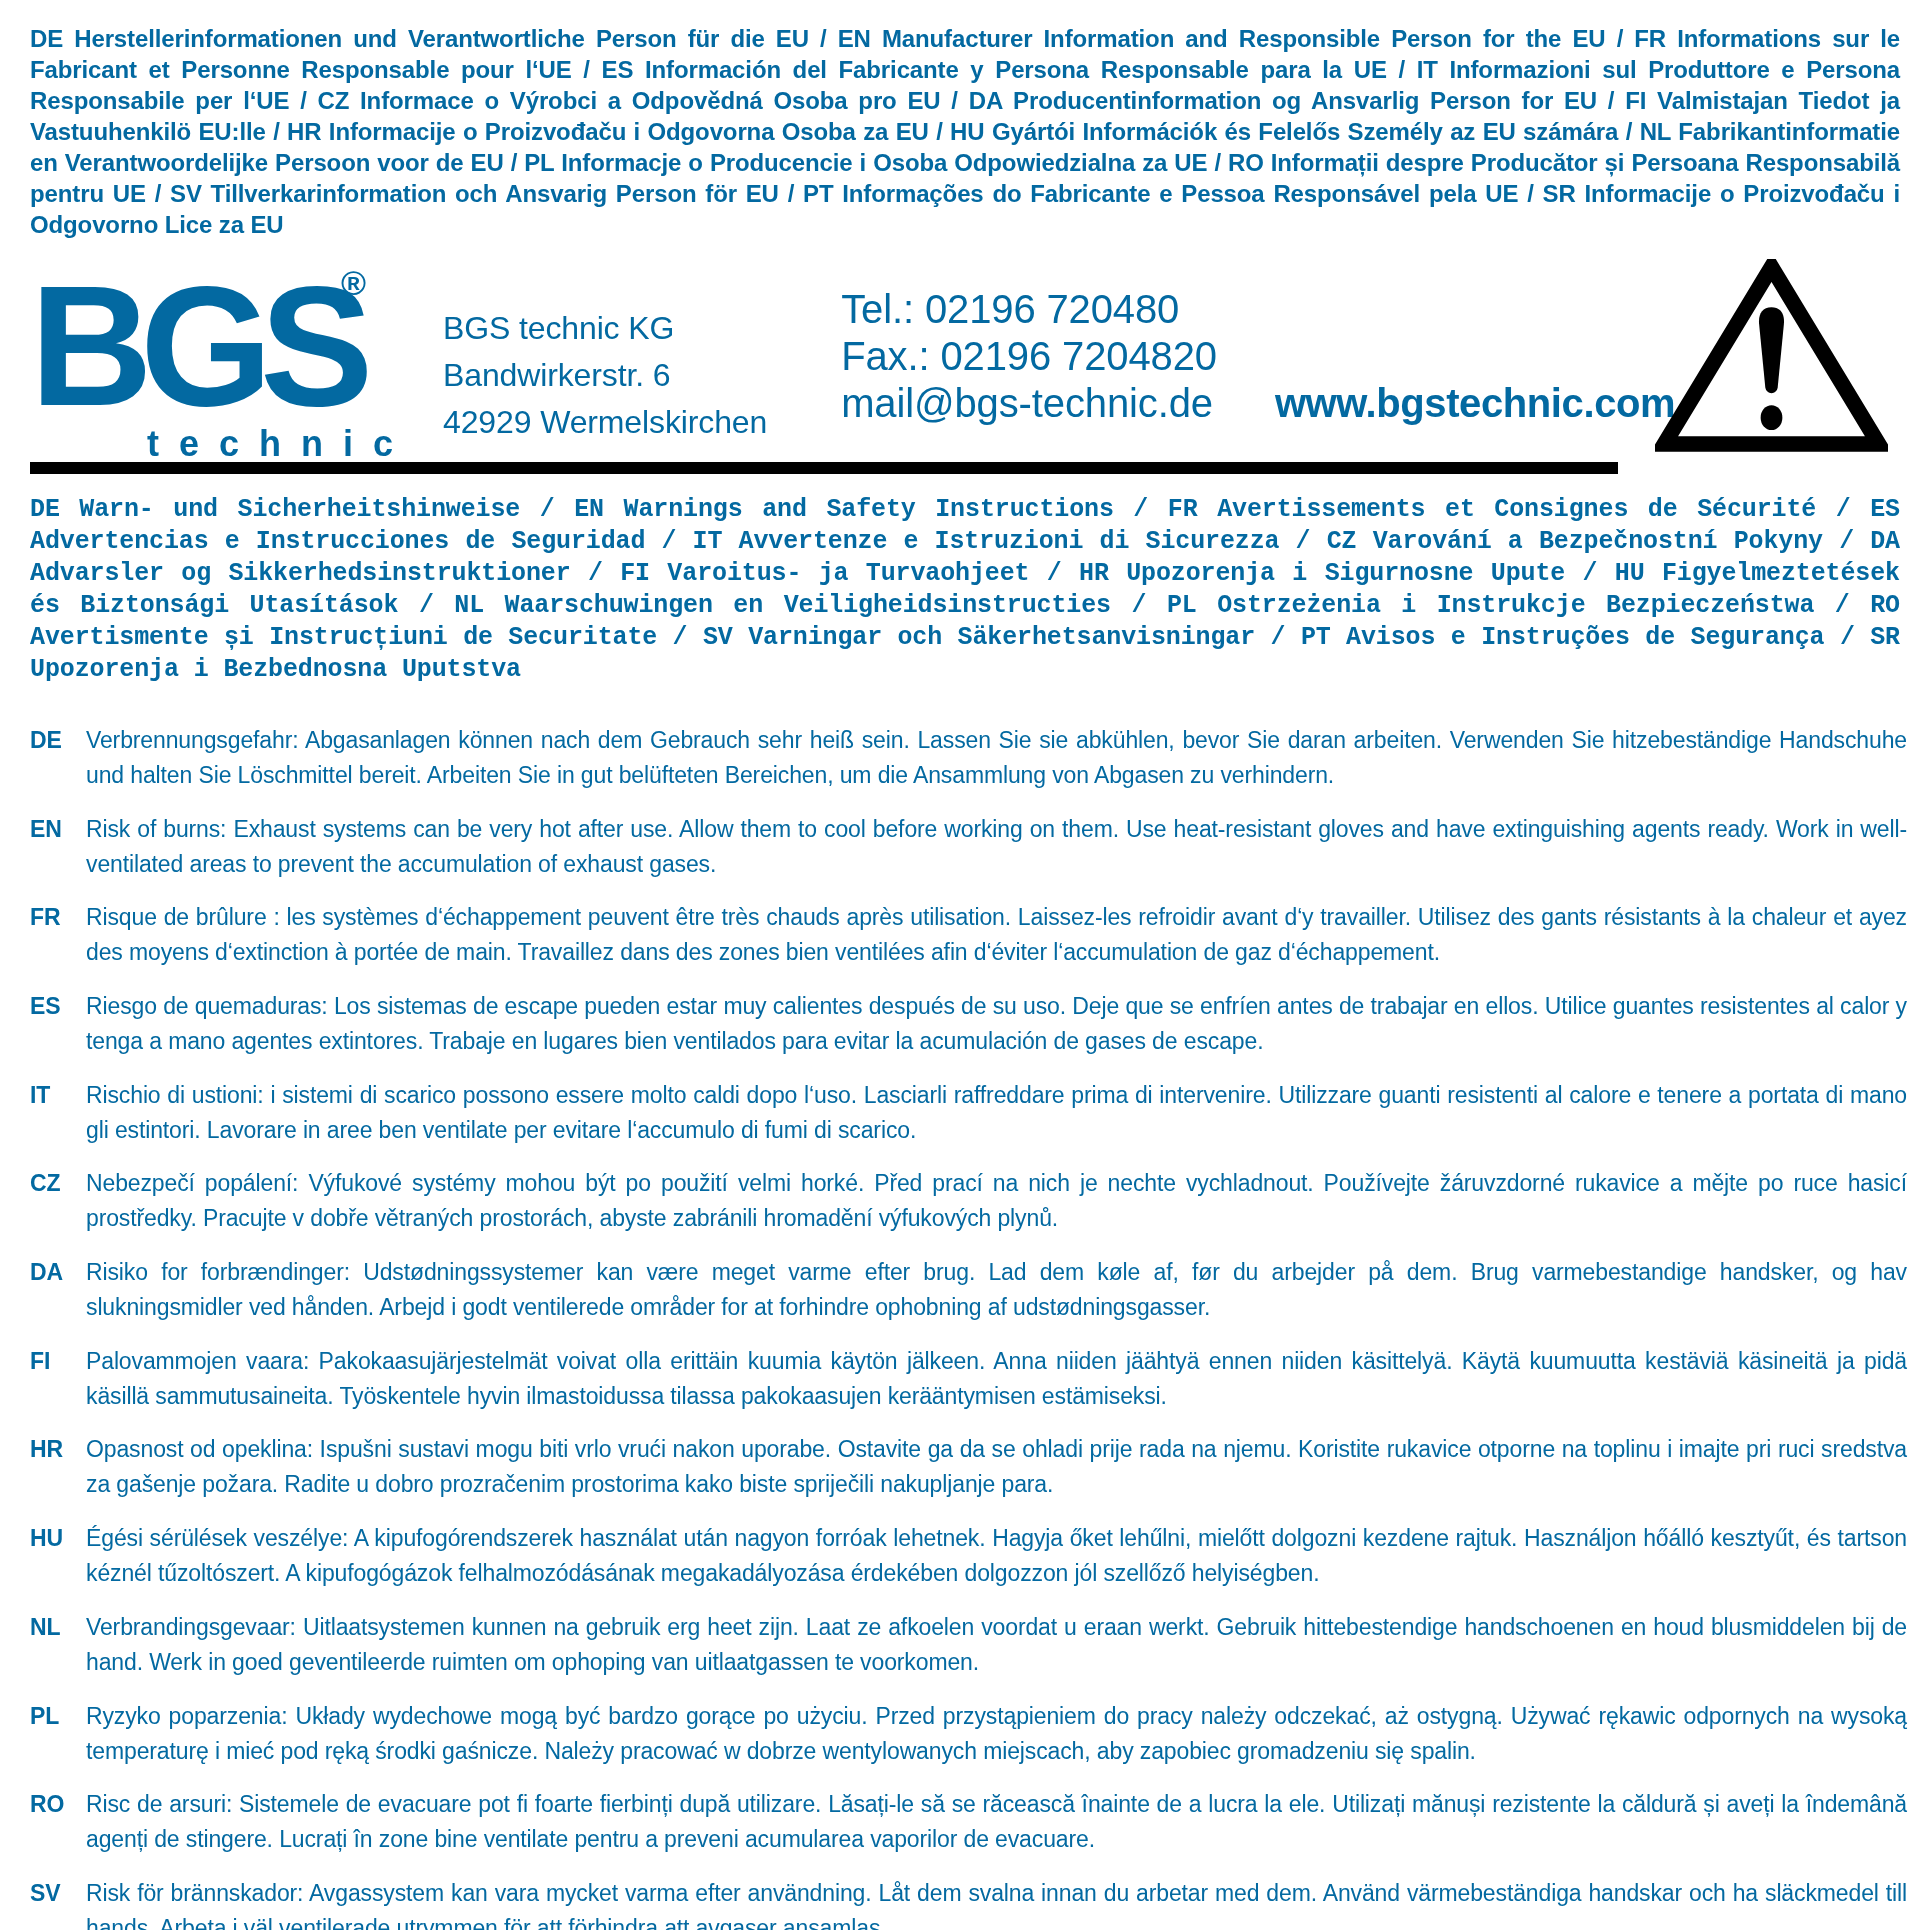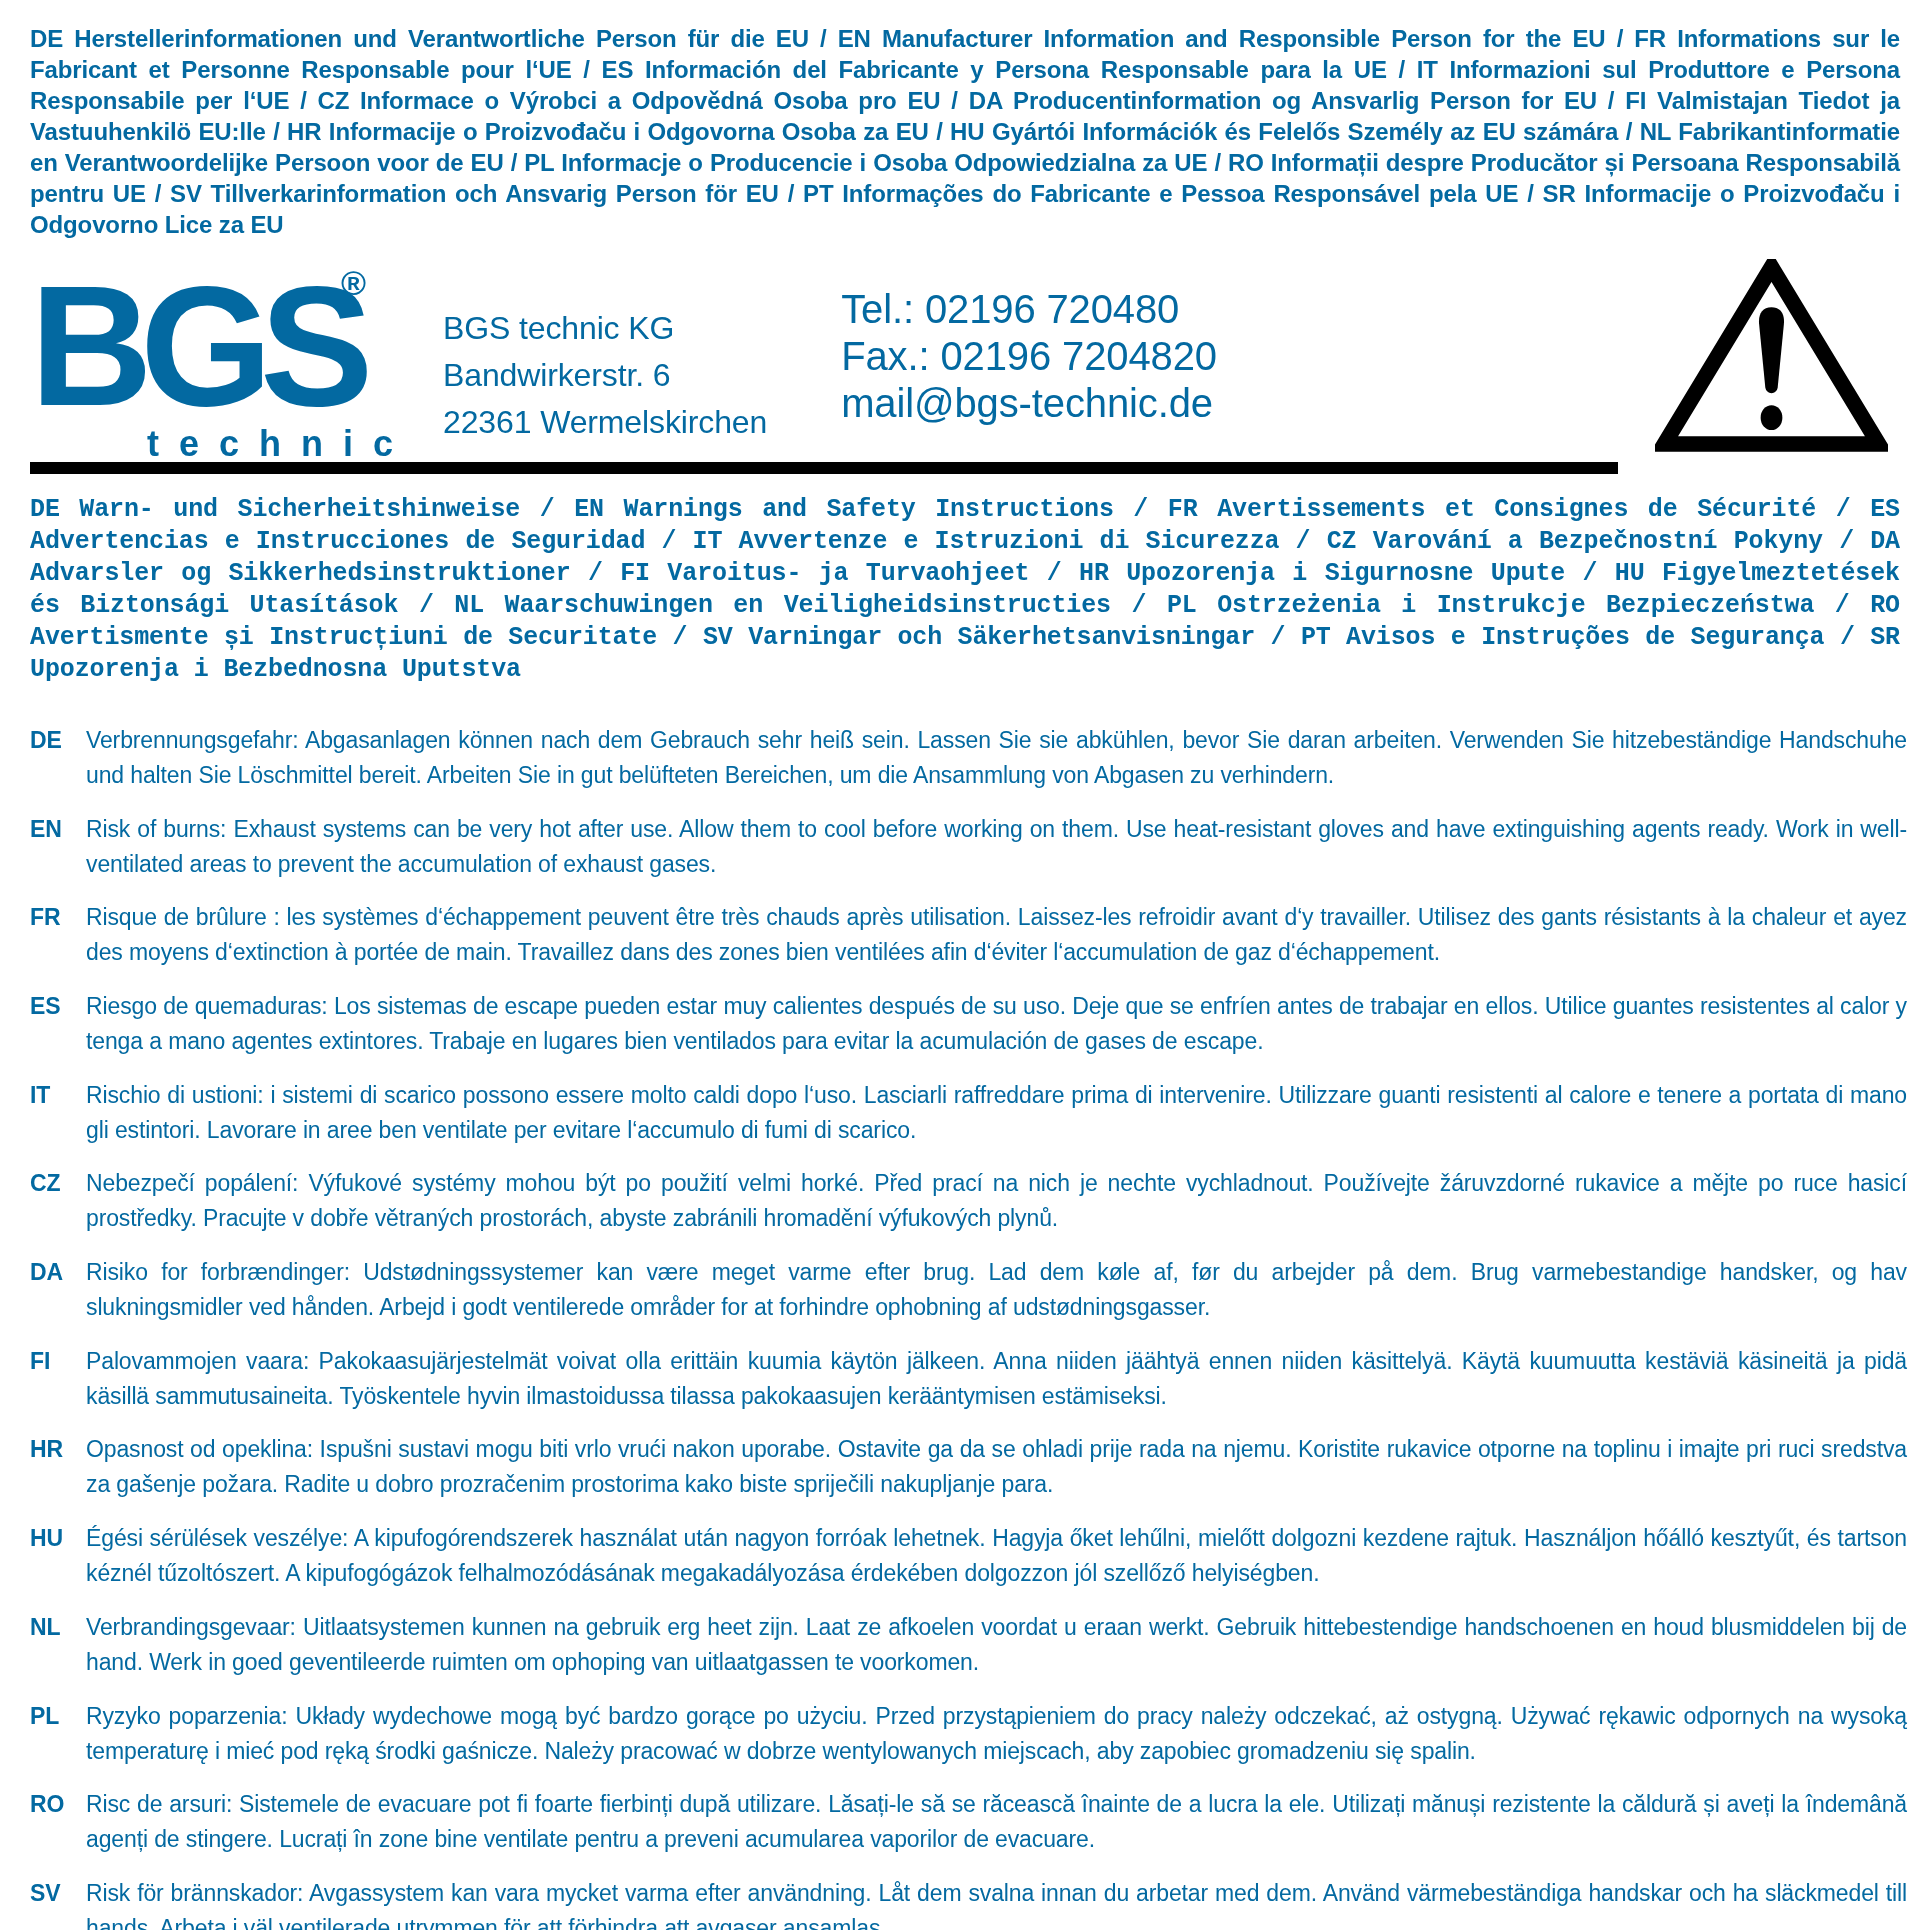--- a/index.html
+++ b/index.html
@@ -132,29 +132,30 @@
   <div class="brand-row">
     <div class="logo">
       <div class="bgs">BGS</div>
       <div class="reg">®</div>
       <div class="technic">technic</div>
     </div>
 
     <div class="addr-col">
       <div>BGS technic KG</div>
       <div>Bandwirkerstr. 6</div>
-      <div>22361 Wermelskirchen</div>
+      <div>42929 Wermelskirchen</div>
     </div>
 
     <div class="tel-col">
       <div>Tel.: 02196 720480</div>
       <div>Fax.: 02196 7204820</div>
       <div>mail@bgs-technic.de</div>
     </div>
 
+    <div class="website">www.bgstechnic.com</div>
 
     <svg class="warning-triangle" viewBox="0 0 300 248" xmlns="http://www.w3.org/2000/svg">
       <path d="M150 10 L288 238 L12 238 Z" fill="#ffffff" stroke="#000000" stroke-width="20" stroke-linejoin="miter"></path>
       <path d="M150 62 c -12 0 -17 9 -16 21 l 8 82 c 1 10 15 10 16 0 l 8 -82 c 1 -12 -4 -21 -16 -21 z" fill="#000000"></path>
       <ellipse cx="150" cy="204" rx="14" ry="16" fill="#000000"></ellipse>
     </svg>
   </div>
 
   <div class="rule"></div>
 

